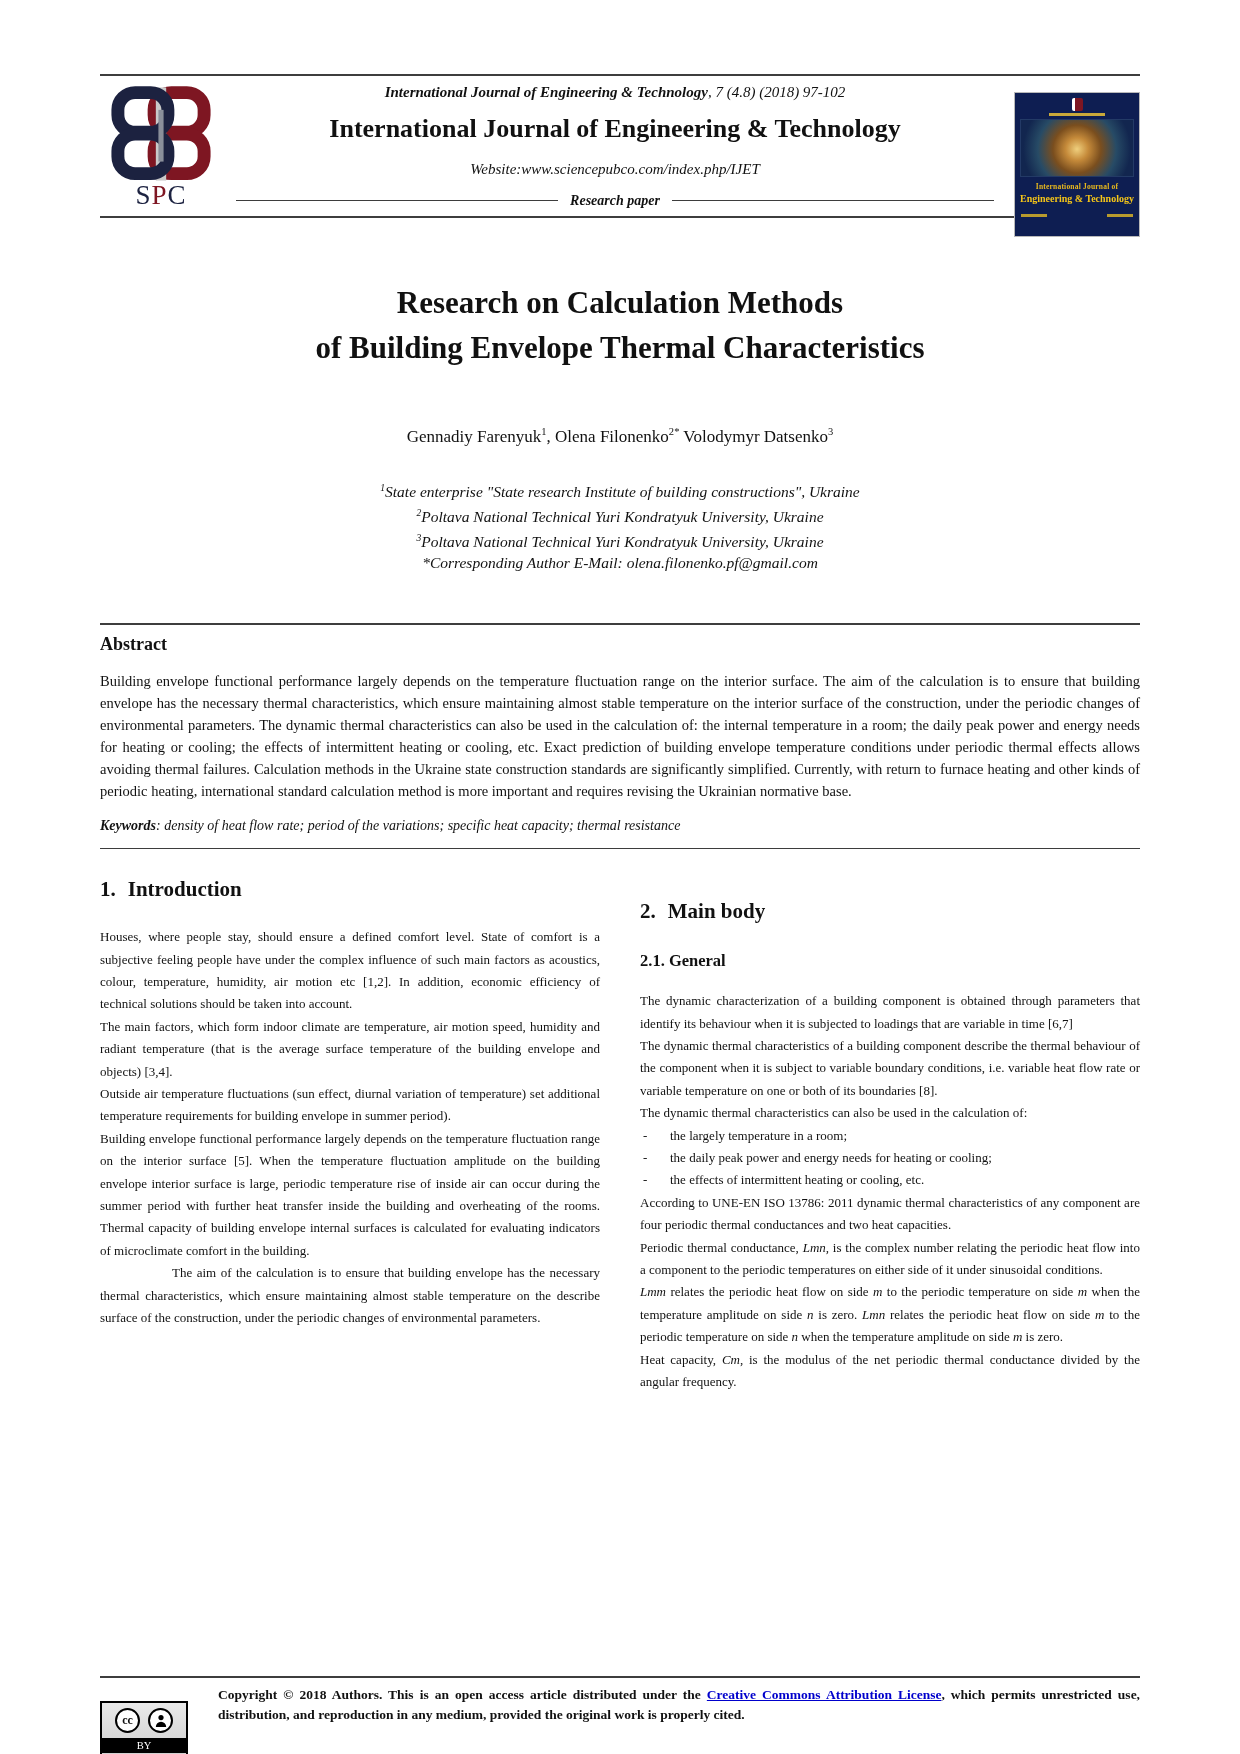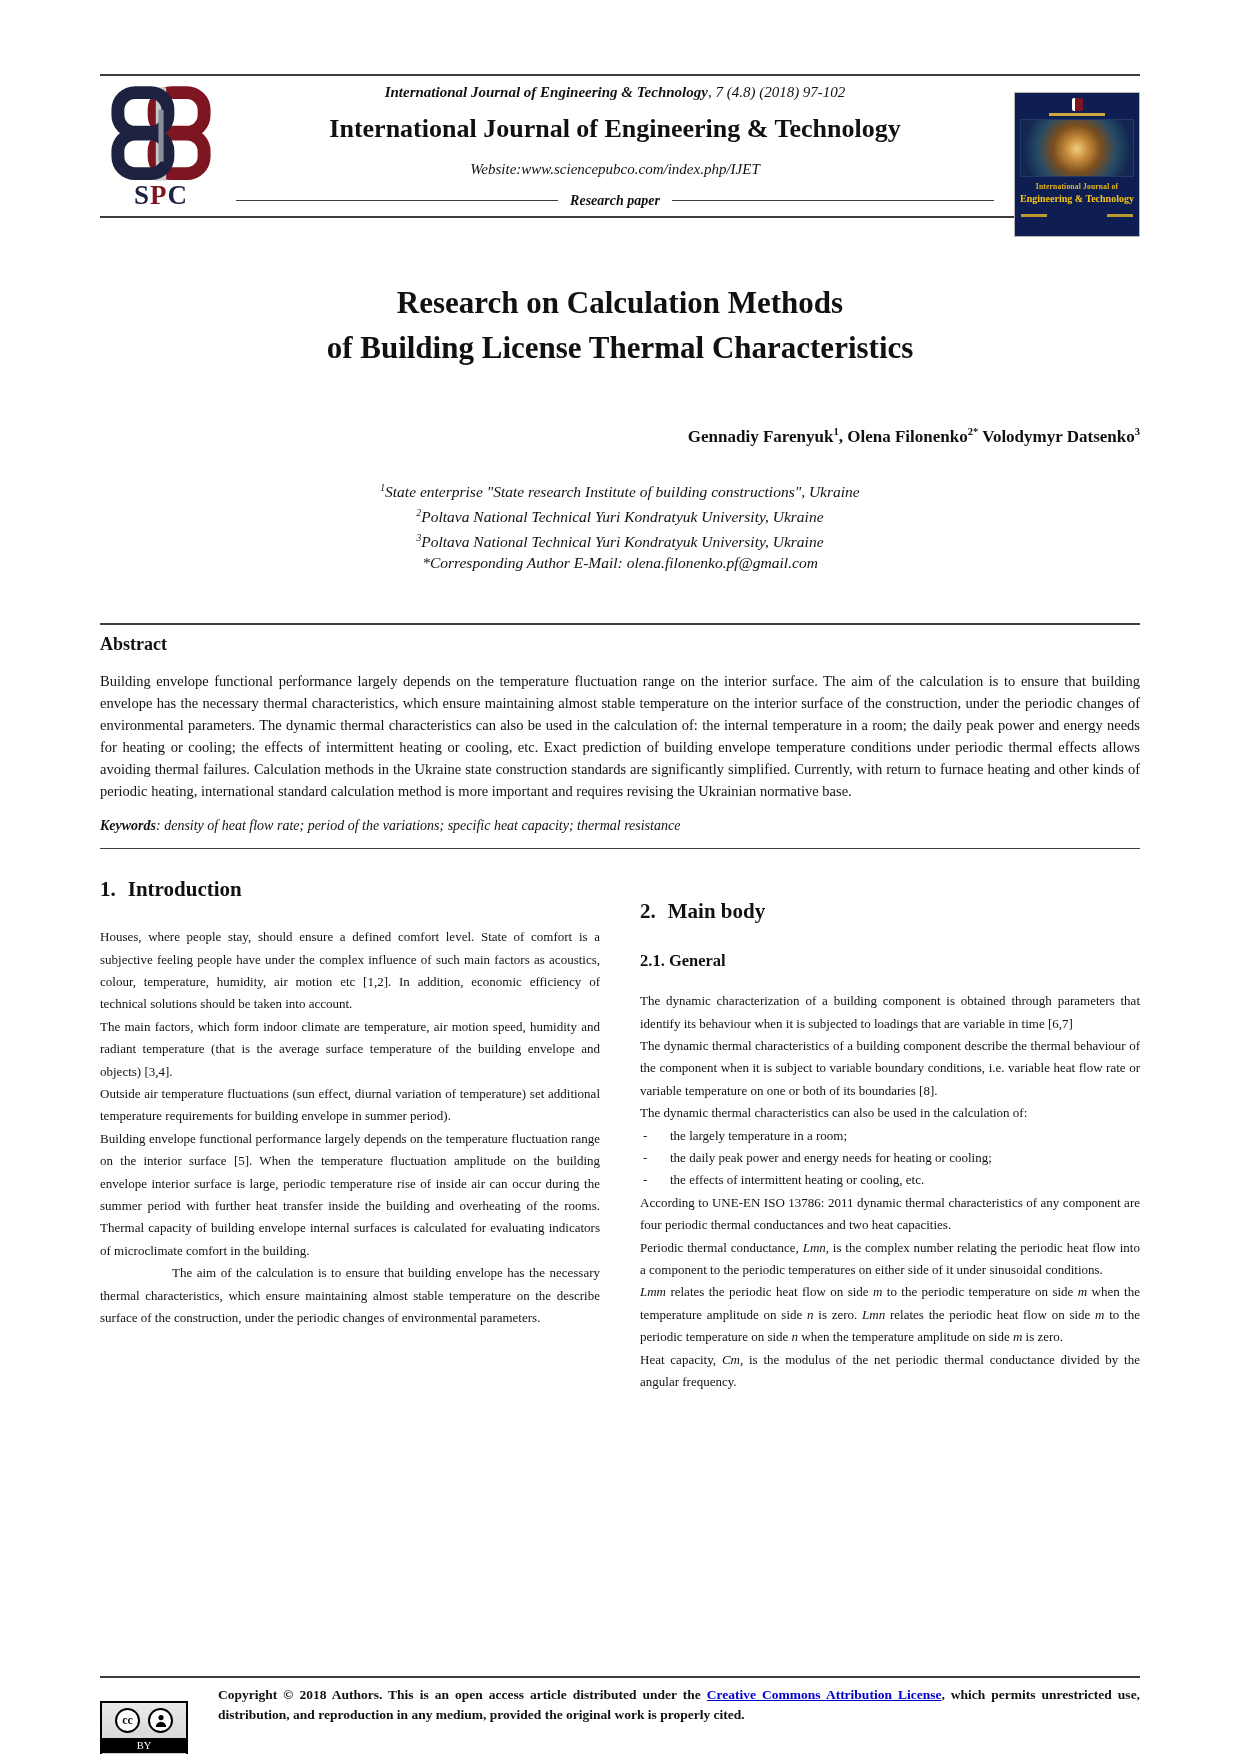--- a/index.html
+++ b/index.html
@@ -11,21 +11,21 @@
   .page{padding:0 100px;position:relative;}
   .rule{border:0;border-top:2px solid #3d3d3d;margin:0;}
   .rule.thick{border-top-width:2.5px;}
   .rule.thin{border-top-width:1.5px;}
 
   
   .top-rule{margin-top:74px;}
   .header-row{display:flex;height:134px;padding-top:6px;position:relative;}
   .logo-cell{width:122px;flex:0 0 122px;text-align:center;}
   .logo-svg{display:block;margin:2px auto 0;}
-  .logo-text{font-weight:bold;font-size:27px;letter-spacing:1px;line-height:1;margin-top:-2px;}
+  .logo-text{font-weight:normal;font-size:27px;letter-spacing:1px;line-height:1;margin-top:-2px;}
   .center-cell{flex:1;text-align:center;padding:0 14px;}
   .meta-line{font-style:italic;font-size:15px;margin-top:2px;}
   .meta-line b{font-weight:bold;}
   .journal-title{font-size:26px;font-weight:bold;margin:14px 0 0;line-height:1.1;}
   .website{font-style:italic;font-size:15px;margin-top:17px;}
   .rp-row{display:flex;align-items:center;margin-top:15px;}
   .rp-row .line{flex:1;border-top:1.5px solid #3d3d3d;}
   .rp-label{font-weight:bold;font-style:italic;font-size:14px;padding:0 12px;}
   .cover-cell{width:132px;flex:0 0 132px;position:relative;}
   .cover{
@@ -40,21 +40,21 @@
     background:
       radial-gradient(circle at 50% 52%, #efcf7d 0%, #c58a3a 18%, #7a4e1e 38%, #274b66 62%, #12264f 85%);
     border:1px solid #233a66;box-sizing:border-box;}
   .cover-t1{color:#e8b91d;font-size:7.5px;font-weight:bold;margin-top:5px;letter-spacing:.2px;}
   .cover-t2{color:var(--cover-yellow,#f5c518);font-size:10px;font-weight:bold;margin-top:2px;}
   .cover-bottom{display:flex;justify-content:space-between;padding:10px 6px 0;}
   .cover-bottom span{display:block;width:26px;height:2.5px;background:#b89b2e;}
 
   
   .article-title{font-size:31px;font-weight:bold;text-align:center;line-height:45px;margin:62px 0 0;}
-  .authors-line{font-size:17px;font-weight:bold;text-align:right;margin-top:56px;}
+  .authors-line{font-size:17px;font-weight:normal;text-align:center;margin-top:56px;}
   .authors-line sup{font-size:62%;}
   .affils{margin-top:30px;text-align:center;font-style:italic;font-size:15.5px;line-height:21px;}
   .affils sup{font-size:62%;}
 
   
   .abs-rule{margin-top:50px;}
   .abs-heading{font-size:18px;font-weight:bold;margin:9px 0 0;}
   .abs-text{font-size:14.5px;line-height:22px;text-align:justify;margin-top:15px;}
   .keywords{font-size:14px;margin-top:16px;font-family:Liberation Serif, serif;}
   .keywords .kw-label{font-weight:bold;font-style:italic;}
@@ -127,21 +127,21 @@
         <div class="cover-bottom">
             <span></span>
             <span></span>
           </div>
       </div>
     </div>
   </div>
 
   <hr class="rule">
 
-  <h1 class="article-title"><span>Research on Calculation Methods</span><br><span>of Building License Thermal Characteristics</span></h1>
+  <h1 class="article-title"><span>Research on Calculation Methods</span><br><span>of Building Envelope Thermal Characteristics</span></h1>
 
   <div class="authors-line"><span>Gennadiy Farenyuk<sup>1</sup></span>, <span>Olena Filonenko<sup>2*</sup></span> <span>Volodymyr Datsenko<sup>3</sup></span></div>
 
   <div class="affils">
     <div id="affil-list">
         <div><sup>1</sup>State enterprise "State research Institute of building constructions", Ukraine</div>
         <div><sup>2</sup>Poltava National Technical Yuri Kondratyuk University, Ukraine</div>
         <div><sup>3</sup>Poltava National Technical Yuri Kondratyuk University, Ukraine</div>
       </div>
     <div>*Corresponding Author E-Mail: olena.filonenko.pf@gmail.com</div>

